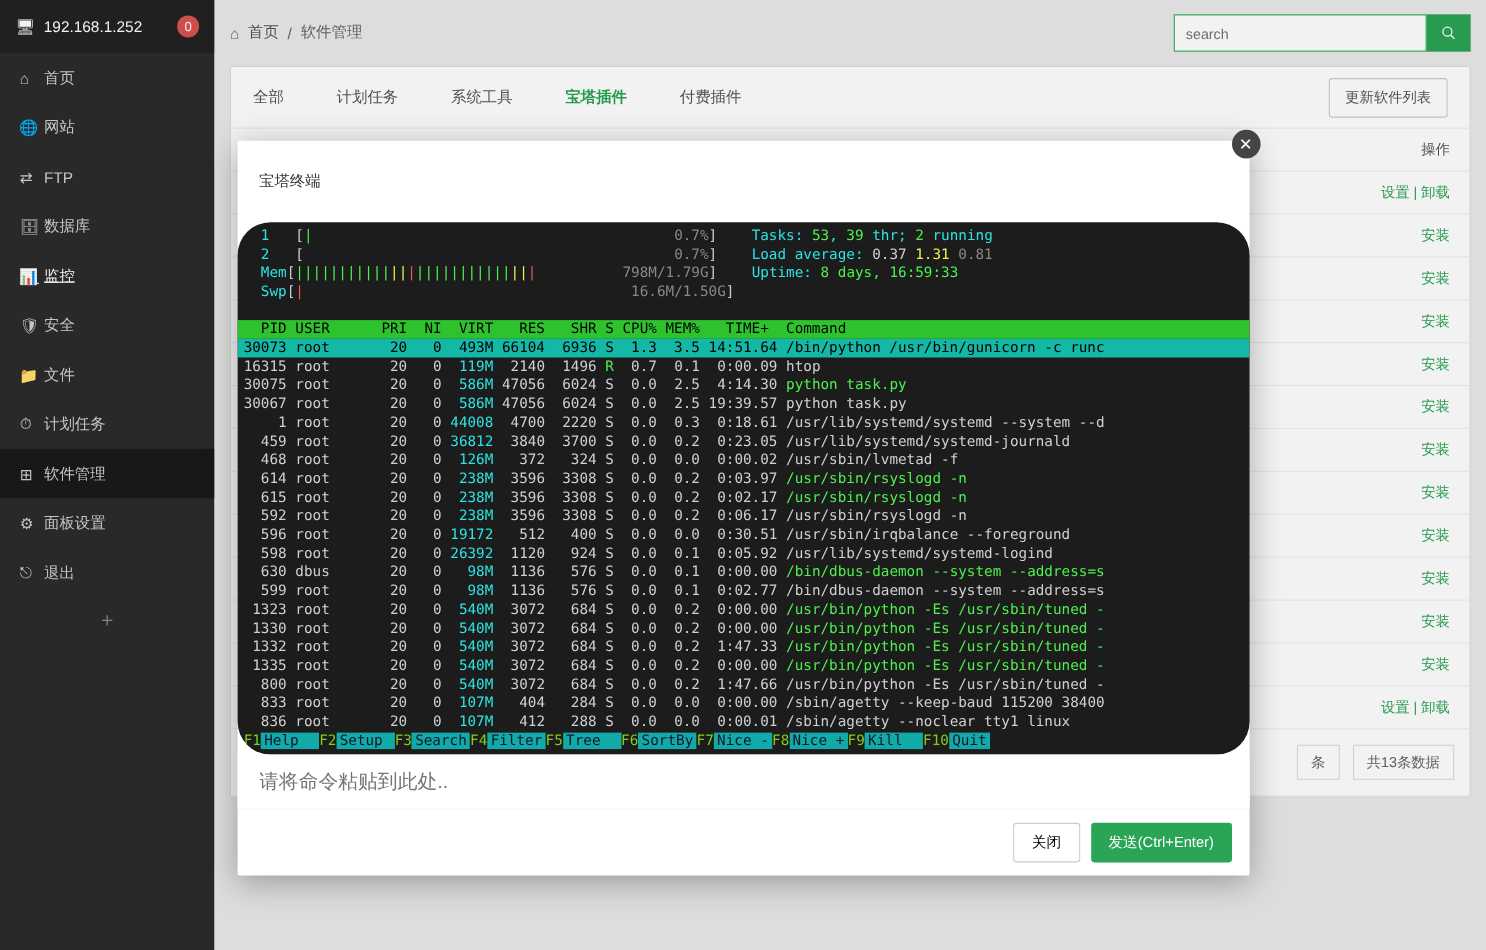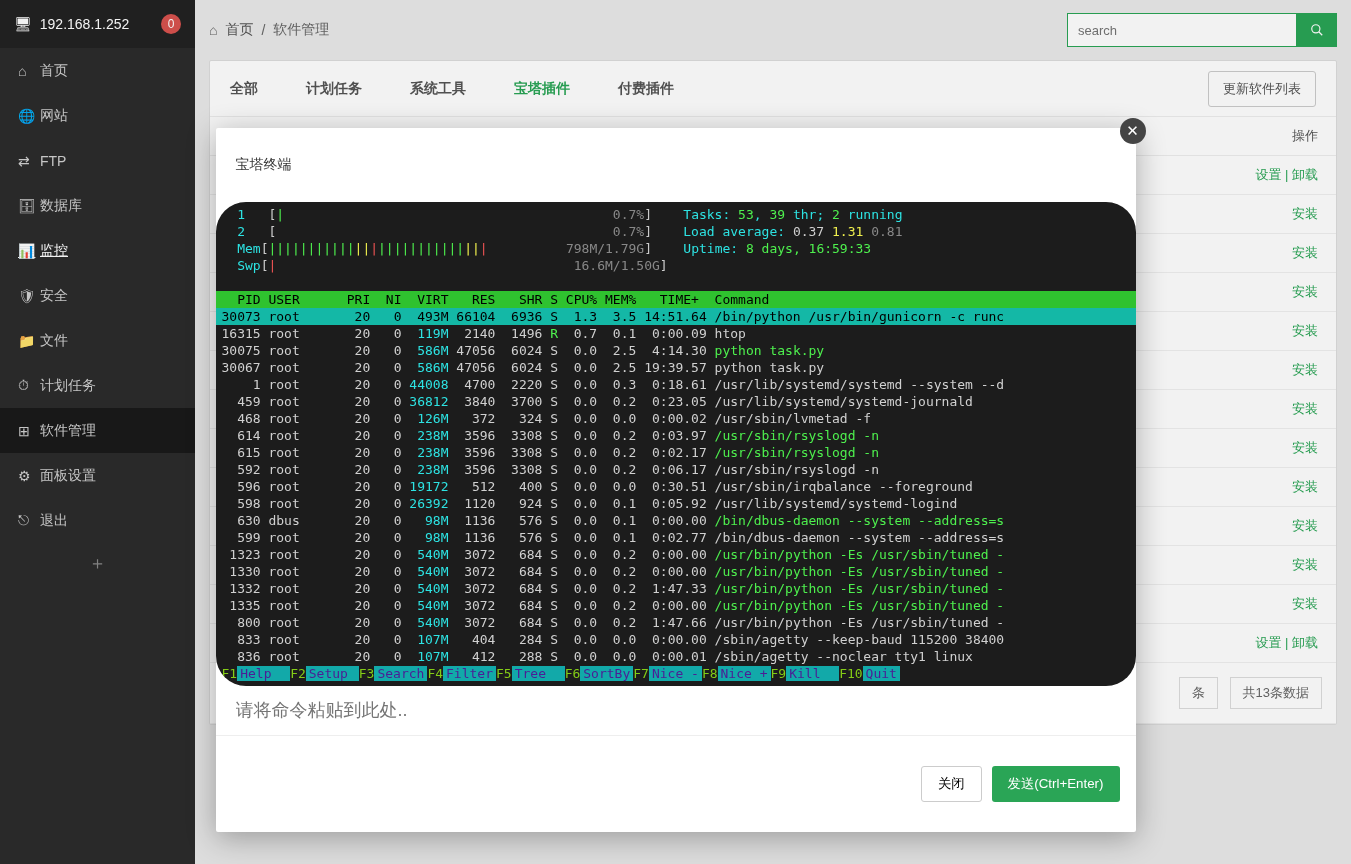--- a/index.html
+++ b/index.html
@@ -20,21 +20,21 @@
 .main { position:absolute; left:195px; top:0; right:0; height:864px; background:#e9e9e9; padding:0 14px; overflow:auto; }
 .crumb-row { height:60px; display:flex; align-items:center; }
 .crumb { flex:1; font-size:14px; color:#666; display:flex; align-items:center; gap:8px; }
 .crumb a { color:#555; text-decoration:none; }
 .search-box { display:flex; }
 .search-box input { width:230px; height:34px; border:1px solid #2aa556; padding:0 10px; font-size:13px; outline:none; }
 .search-btn { width:40px; height:34px; background:#2aa556; color:#fff; display:flex; align-items:center; justify-content:center; border:none; cursor:pointer; }
 
 .panel { background:#fff; border:1px solid #ddd; border-radius:2px; margin-bottom:20px; }
 .tabs { display:flex; align-items:center; padding:0 20px; height:56px; border-bottom:1px solid #eee; }
-.tab { margin-right:48px; font-size:14px; color:#555; cursor:pointer;font-weight:bold; }
+.tab { margin-right:48px; font-size:14px; color:#555; cursor:pointer; }
 .tab.active { color:#2aa556; font-weight:bold; }
 .update-btn { margin-left:auto; padding:8px 14px; border:1px solid #ccc; background:#fff; border-radius:3px; cursor:pointer; font-size:13px; color:#555; }
 
 .tbl { width:100%; border-collapse:collapse; }
 .tbl th { text-align:left; font-weight:normal; color:#555; font-size:13px; padding:10px 14px; border-bottom:1px solid #eee; }
 .tbl td { padding:8px 14px; border-bottom:1px solid #f0f0f0; font-size:13px; color:#444; }
 .tbl .op { color:#2aa556; cursor:pointer; text-align:right; padding-right:18px; }
 .sw-ic { display:inline-block; width:22px; height:22px; border-radius:50%; background:#888; margin-right:6px; vertical-align:middle; }
 .footer-row td { text-align:right; padding:14px; color:#666; }
 .footer-row span { display:inline-block; border:1px solid #ddd; padding:6px 12px; margin-left:8px; background:#fff; }
@@ -49,24 +49,24 @@
 .t-cyan { color:#2de3e3; }
 .t-green { color:#4ef04e; }
 .t-yel { color:#f0f04e; }
 .t-red { color:#f05454; }
 .t-gray { color:#888; }
 .t-wht { color:#d0d0d0; }
 .hdr-row { background:#2fc22f; color:#000; padding:0 6px; }
 .sel-row { background:#14b8a6; color:#000; padding:0 6px; }
 .foot-row { padding:0 6px; }
 .foot-row .fkey { color:#84cc16; }
-.foot-row .flbl { background:#12a9a9; color:#4c1d95; padding:0 3px; }
+.foot-row .flbl { background:#12a9a9; color:#0f172a; padding:0 3px; }
 
 .cmd-input { width:100%; border:none; padding:14px 20px; font-size:18px; outline:none; }
-.modal-foot { display:flex; justify-content:flex-end; gap:10px; padding:30px 16px; border-top:1px solid #eee; }
+.modal-foot { display:flex; justify-content:flex-end; gap:10px; padding:12px 16px; border-top:1px solid #eee; }
 .btn-close { padding:8px 16px; border:1px solid #ccc; background:#fff; border-radius:3px; cursor:pointer; }
 .btn-send  { padding:8px 16px; border:none; background:#2aa556; color:#fff; border-radius:3px; cursor:pointer; }
 
 .mono-svg { width:14px; height:14px; }
 </style>
 </head>
 <body>
 
 <div class="sidebar">
   <div class="sb-head">

